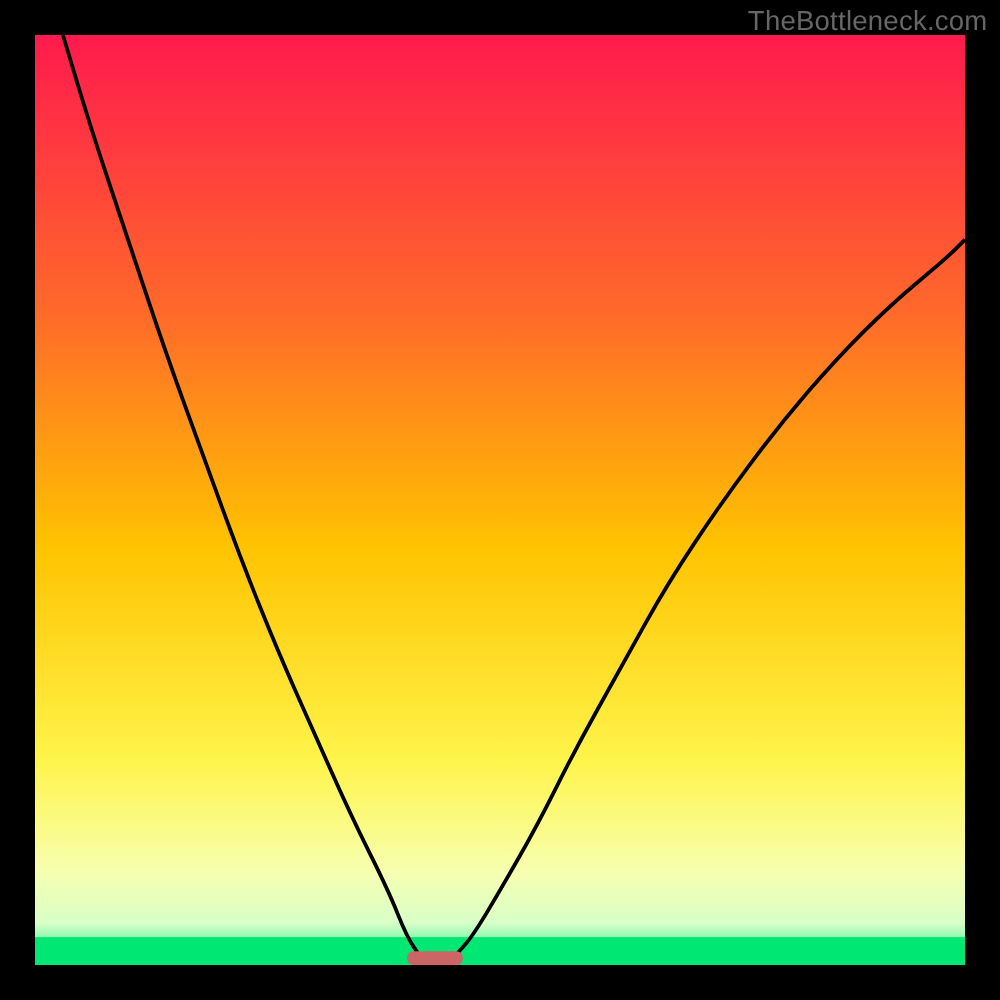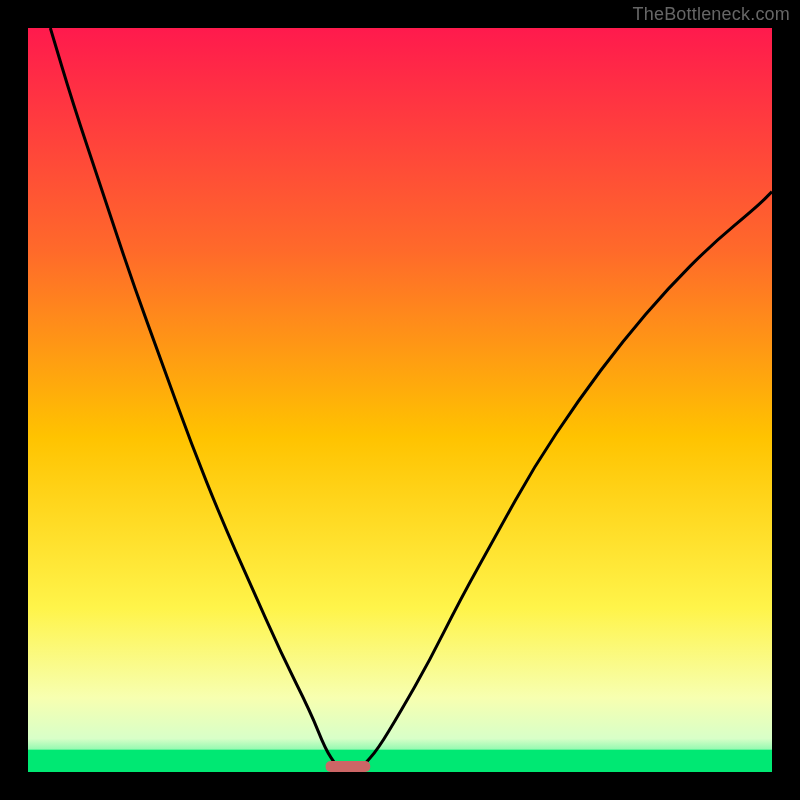--- a/index.html
+++ b/index.html
@@ -24,21 +24,21 @@
     left: 0;
     top: 0;
     width: 744px;
     height: 744px;
   }
   .watermark {
     position: absolute;
     top: 4px;
     right: 10px;
     color: #666;
-    font-size: 18px;
+    font-size: 22px;
     letter-spacing: 0.2px;
     font-weight: 500;
     text-align: right;
   }
 </style>
 </head>
 <body>
 
 <div class="watermark">TheBottleneck.com</div>
 

